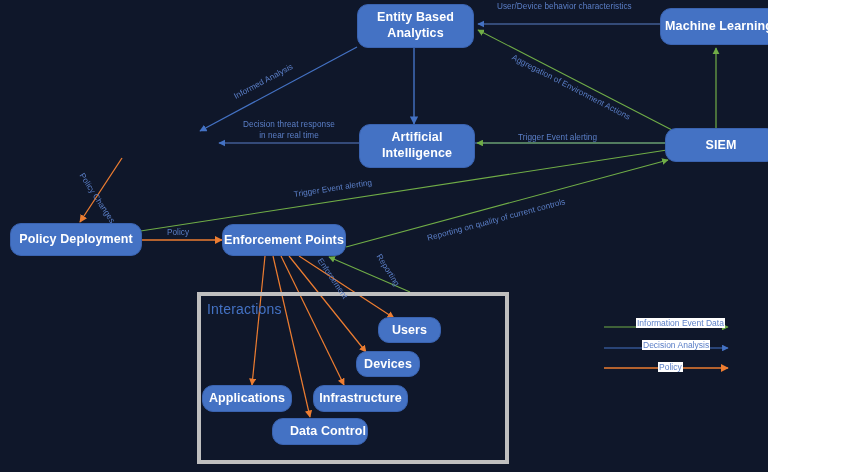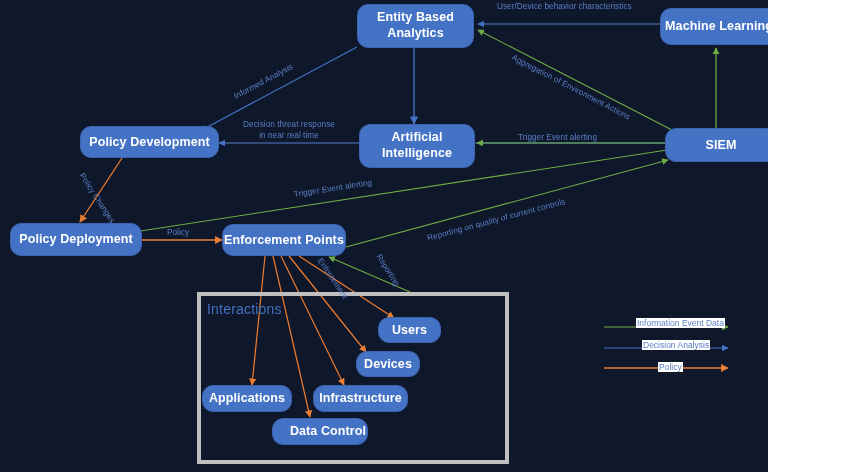--- a/index.html
+++ b/index.html
@@ -157,23 +157,20 @@
     <span>
       <span>Entity Based</span><br>
       <span>Analytics</span>
     </span>
   </div>
 
   <div class="node" style="left:660px; top:8px; width:118px; height:37px;">
     <span>Machine Learning</span>
   </div>
 
-  <div class="node" style="left:80px; top:126px; width:139px; height:32px;">
-    <span>Policy Development</span>
-  </div>
 
   <div class="node two-line" style="left:359px; top:124px; width:116px; height:44px;">
     <span>
       <span>Artificial</span><br>
       <span>Intelligence</span>
     </span>
   </div>
 
   <div class="node" style="left:665px; top:128px; width:112px; height:34px;">
     <span>SIEM</span>

